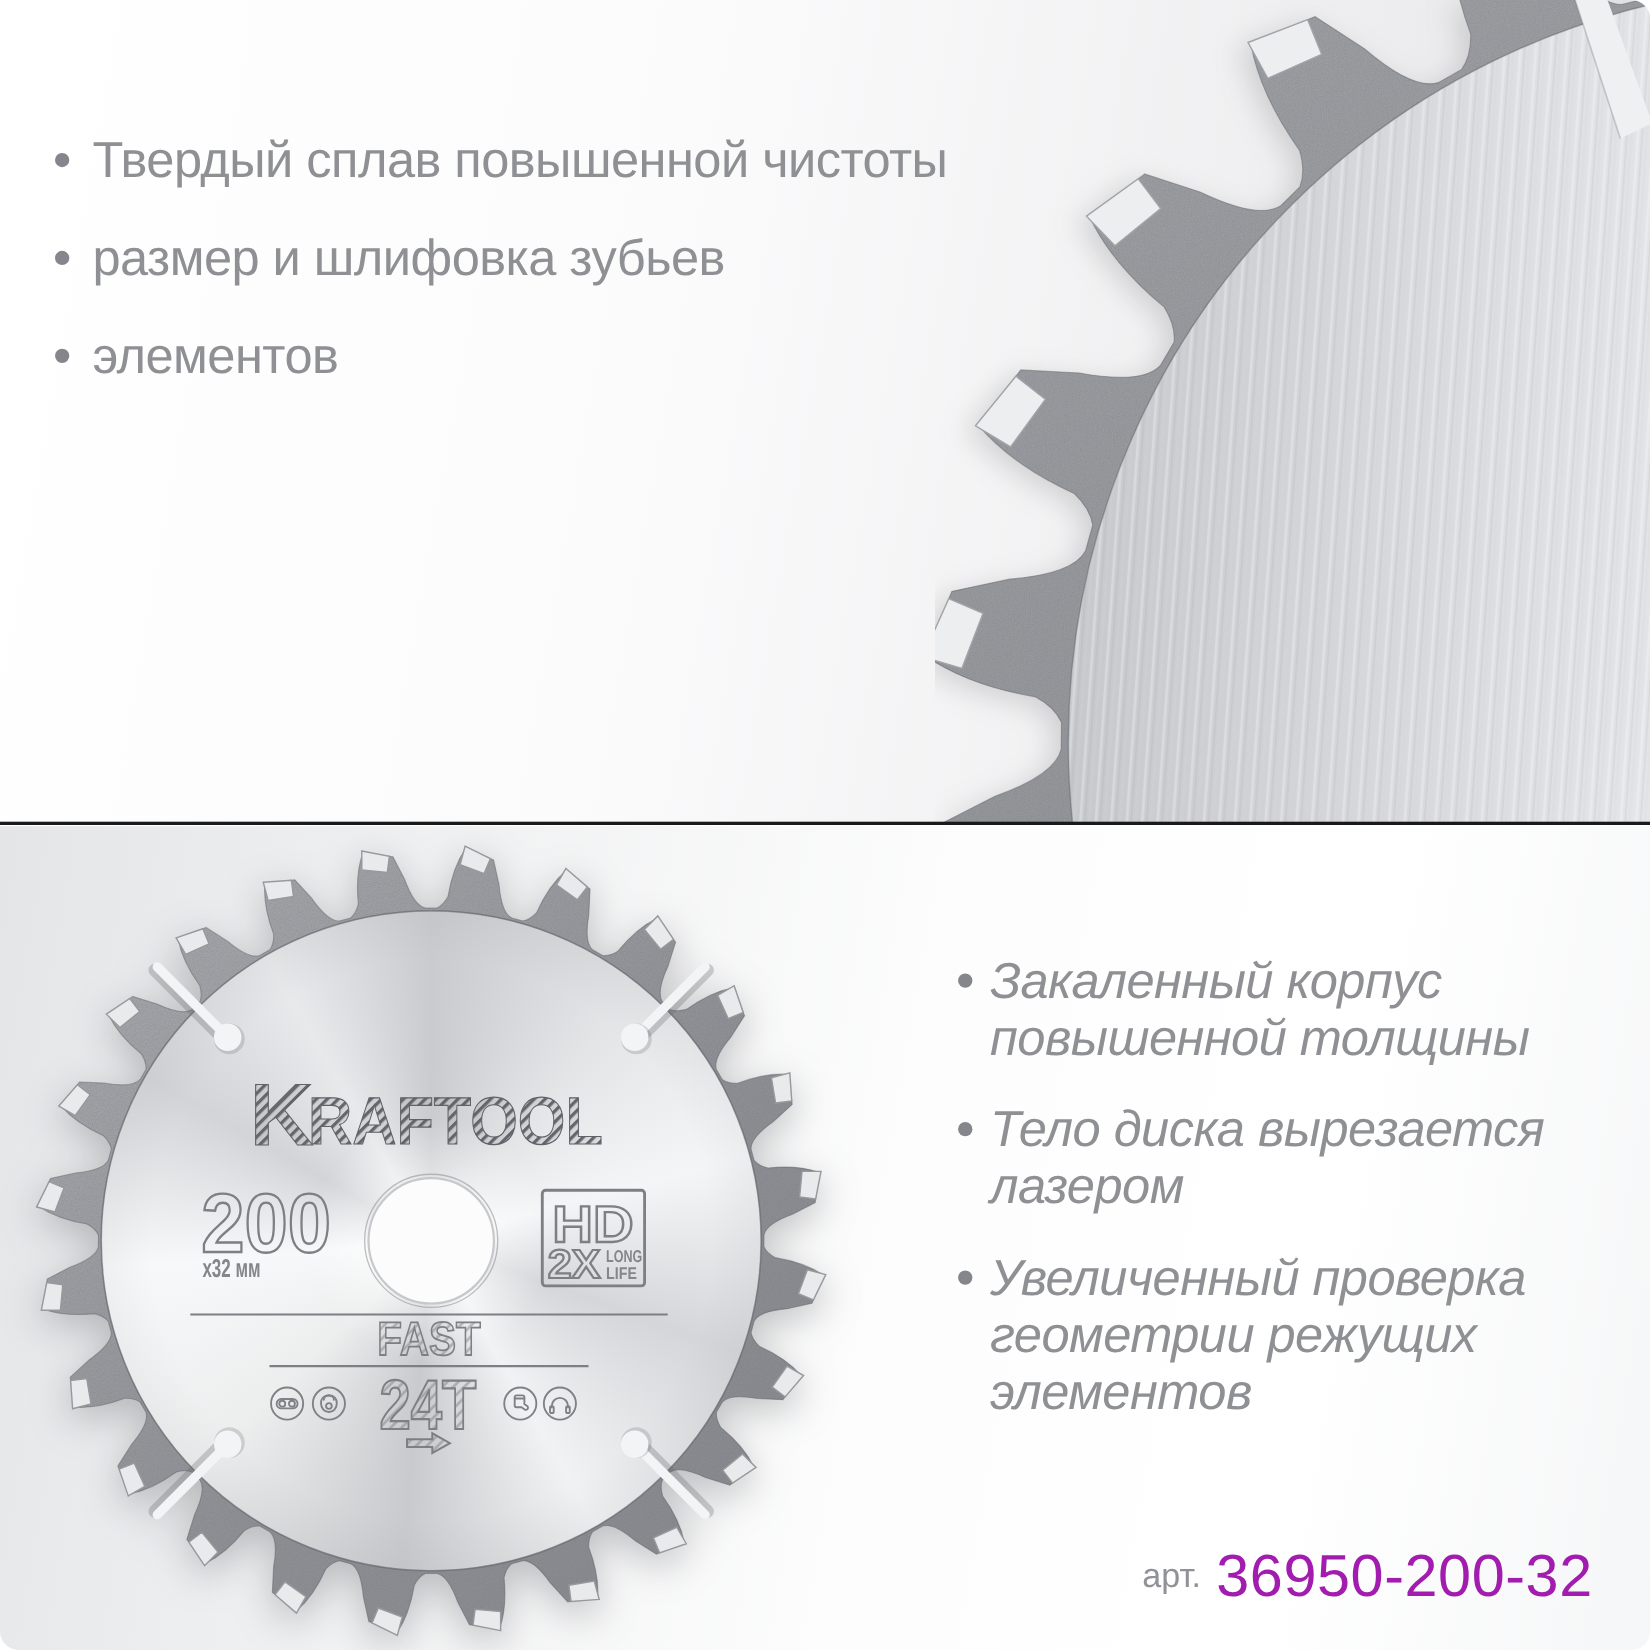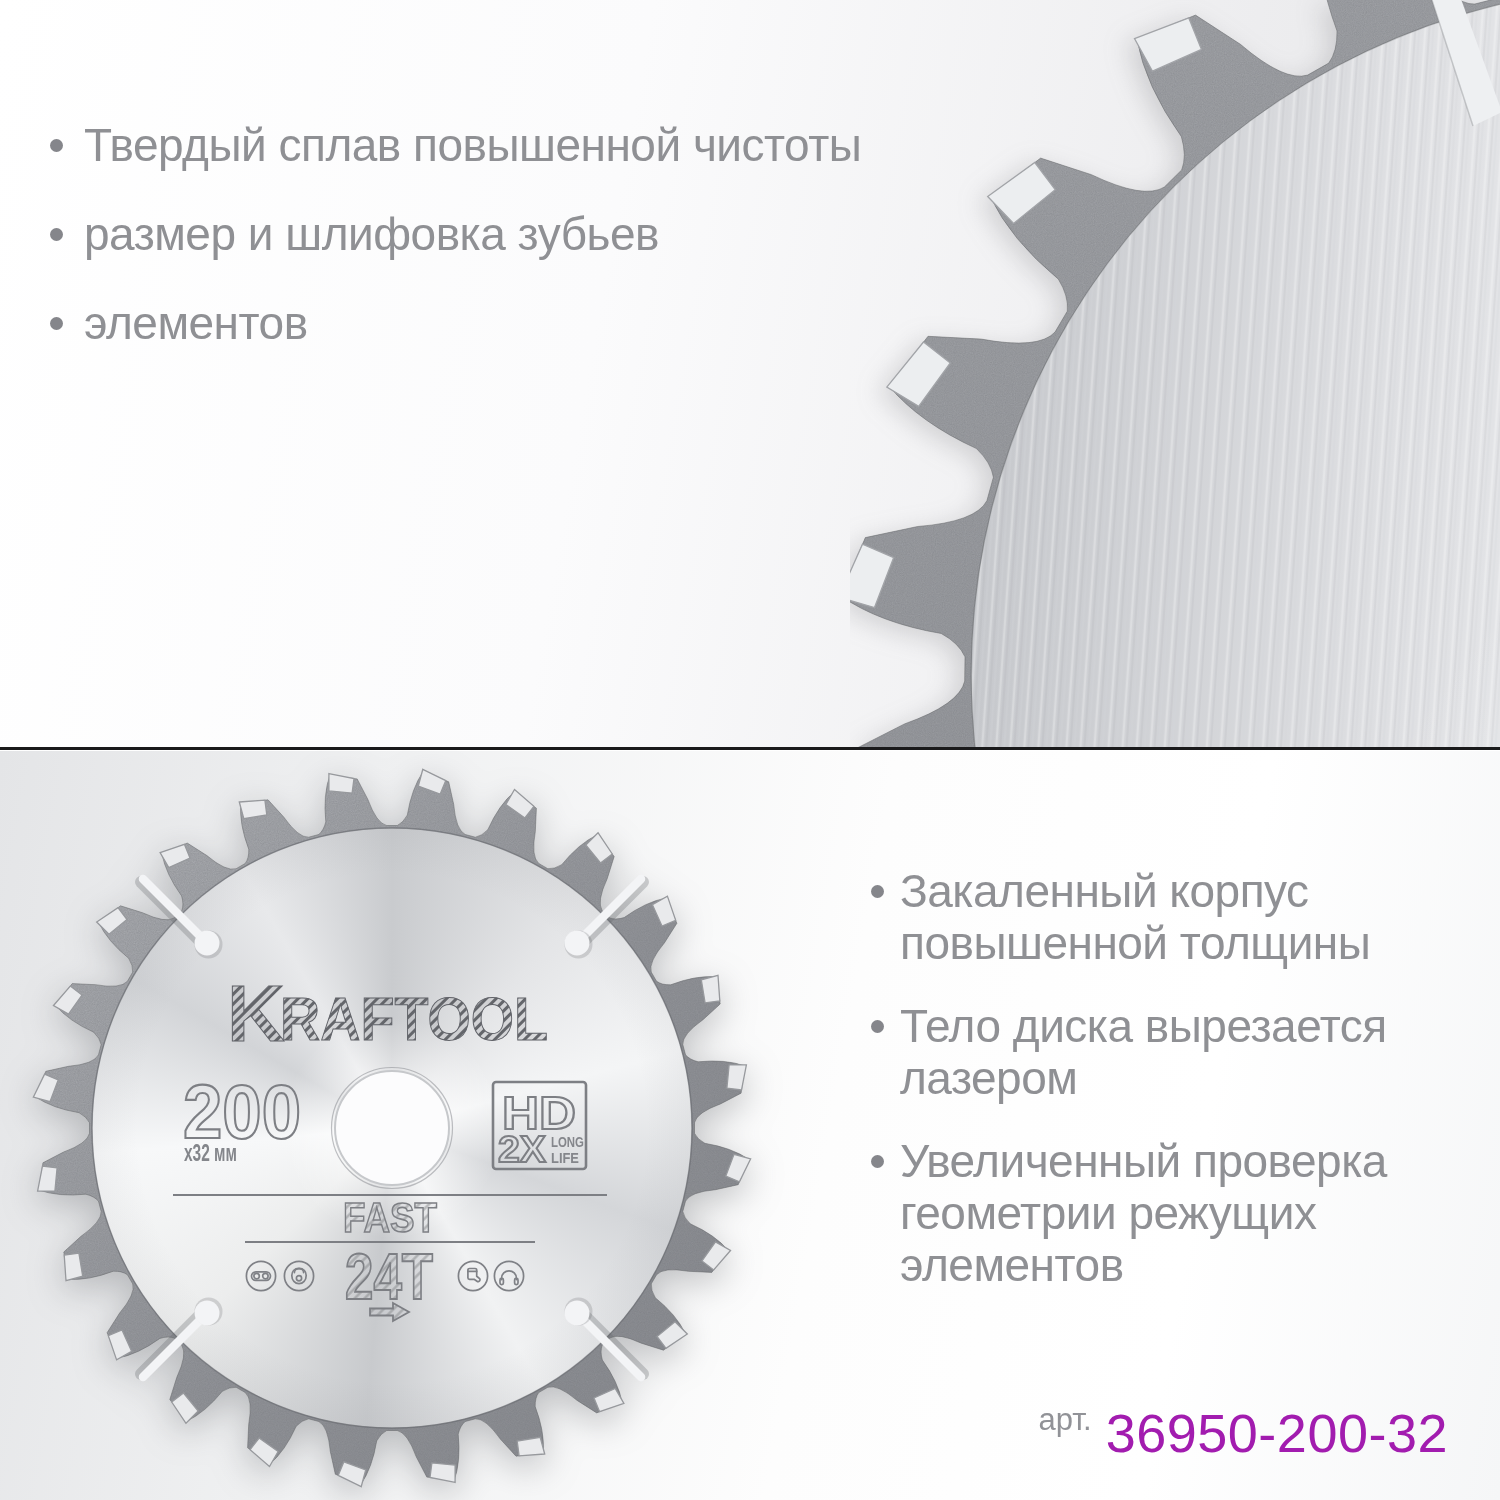--- a/index.html
+++ b/index.html
@@ -1,37 +1,37 @@
 <!DOCTYPE html>
 <html><head>
 <meta charset="utf-8">
 <style>
   html,body{margin:0;padding:0;background:#fff;}
   .stage{position:relative;width:1500px;height:1500px;overflow:hidden;
-         font-family:"Liberation Sans",sans-serif;}
+         font-family:"Liberation Sans",sans-serif;border-radius:17px;}
   .top-section{position:absolute;left:0;top:0;width:1500px;height:748px;
     background:linear-gradient(100deg,#ffffff 0%,#fbfbfc 40%,#ececee 80%,#e8e9eb 100%);}
   .bottom-section{position:absolute;left:0;top:751px;width:1500px;height:749px;
     background:linear-gradient(100deg,#e4e5e7 0%,#f0f1f2 25%,#fdfdfd 55%,#ffffff 78%,#f5f6f7 100%);}
   .divider{position:absolute;left:0;top:747px;width:1500px;height:3px;background:#1a1a1b;z-index:5;}
 
   ul.features{list-style:none;margin:0;padding:0;position:absolute;z-index:6;}
   ul.features li{position:relative;color:#8f9094;letter-spacing:-0.5px;}
   ul.features li .dot{position:absolute;left:0;border-radius:50%;background:#85868b;width:13px;height:13px;}
   ul.features span.ln{display:block;}
 
   ul.top-features{left:50px;top:121px;}
   ul.top-features li{padding-left:34px;font-size:46px;line-height:49px;margin-bottom:40px;}
   ul.top-features li .dot{top:18px;}
 
-  ul.bottom-features{left:871px;top:865px;}
+  ul.bottom-features{left:871px;top:865px;font-style:italic;}
   ul.bottom-features li{padding-left:29px;font-size:46px;line-height:52px;margin-bottom:31px;}
   ul.bottom-features li .dot{top:20px;}
 
-  .article{position:absolute;right:52px;top:1402px;display:flex;align-items:flex-start;gap:14px;z-index:6;}
+  .article{position:absolute;right:52px;top:1402px;display:flex;align-items:center;gap:14px;z-index:6;}
   .article .pfx{font-size:31px;color:#919297;}
   .article .num{font-size:54px;color:#a21caf;letter-spacing:0.5px;}
 
   .closeup{position:absolute;left:850px;top:0;width:650px;height:748px;overflow:hidden;}
   .closeup svg{display:block;filter:drop-shadow(-8px 6px 12px rgba(110,112,117,0.25));}
 
   .blade{position:absolute;left:12px;top:748px;width:760px;height:760px;z-index:4;
          filter:drop-shadow(0 10px 18px rgba(95,97,102,0.38));}
   .blade .disc{position:absolute;left:80px;top:80px;width:600px;height:600px;border-radius:50%;
     background:

